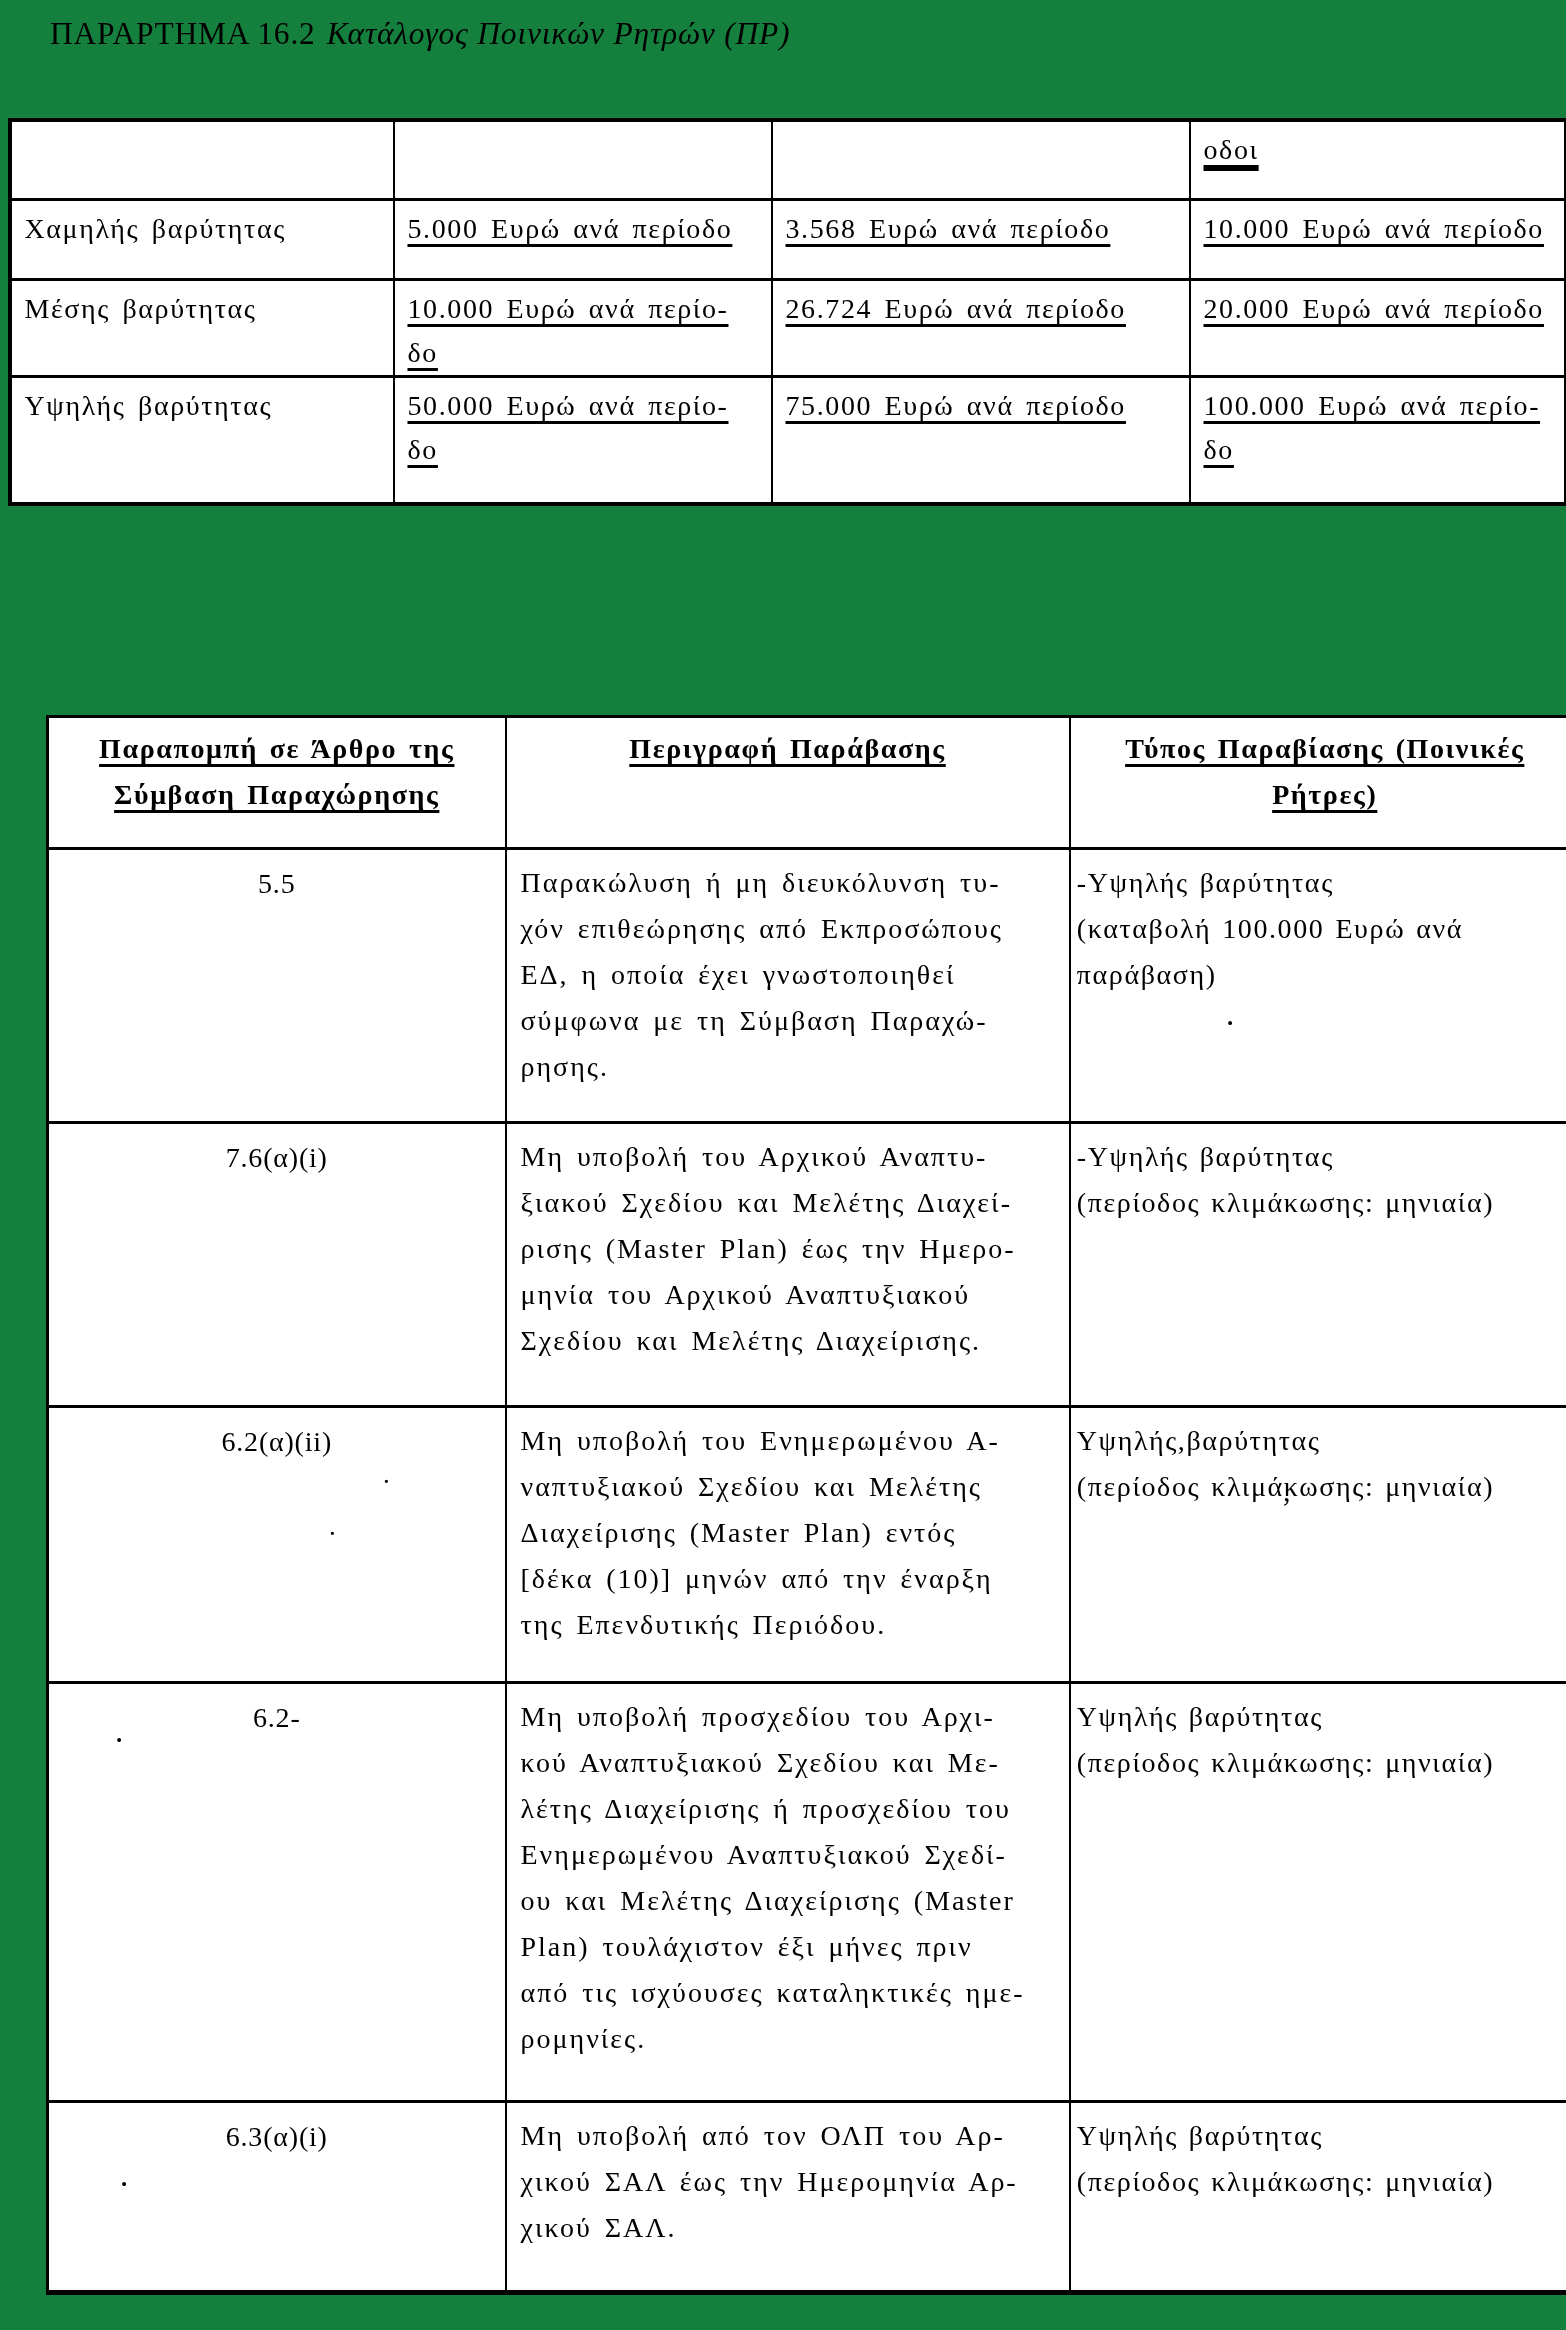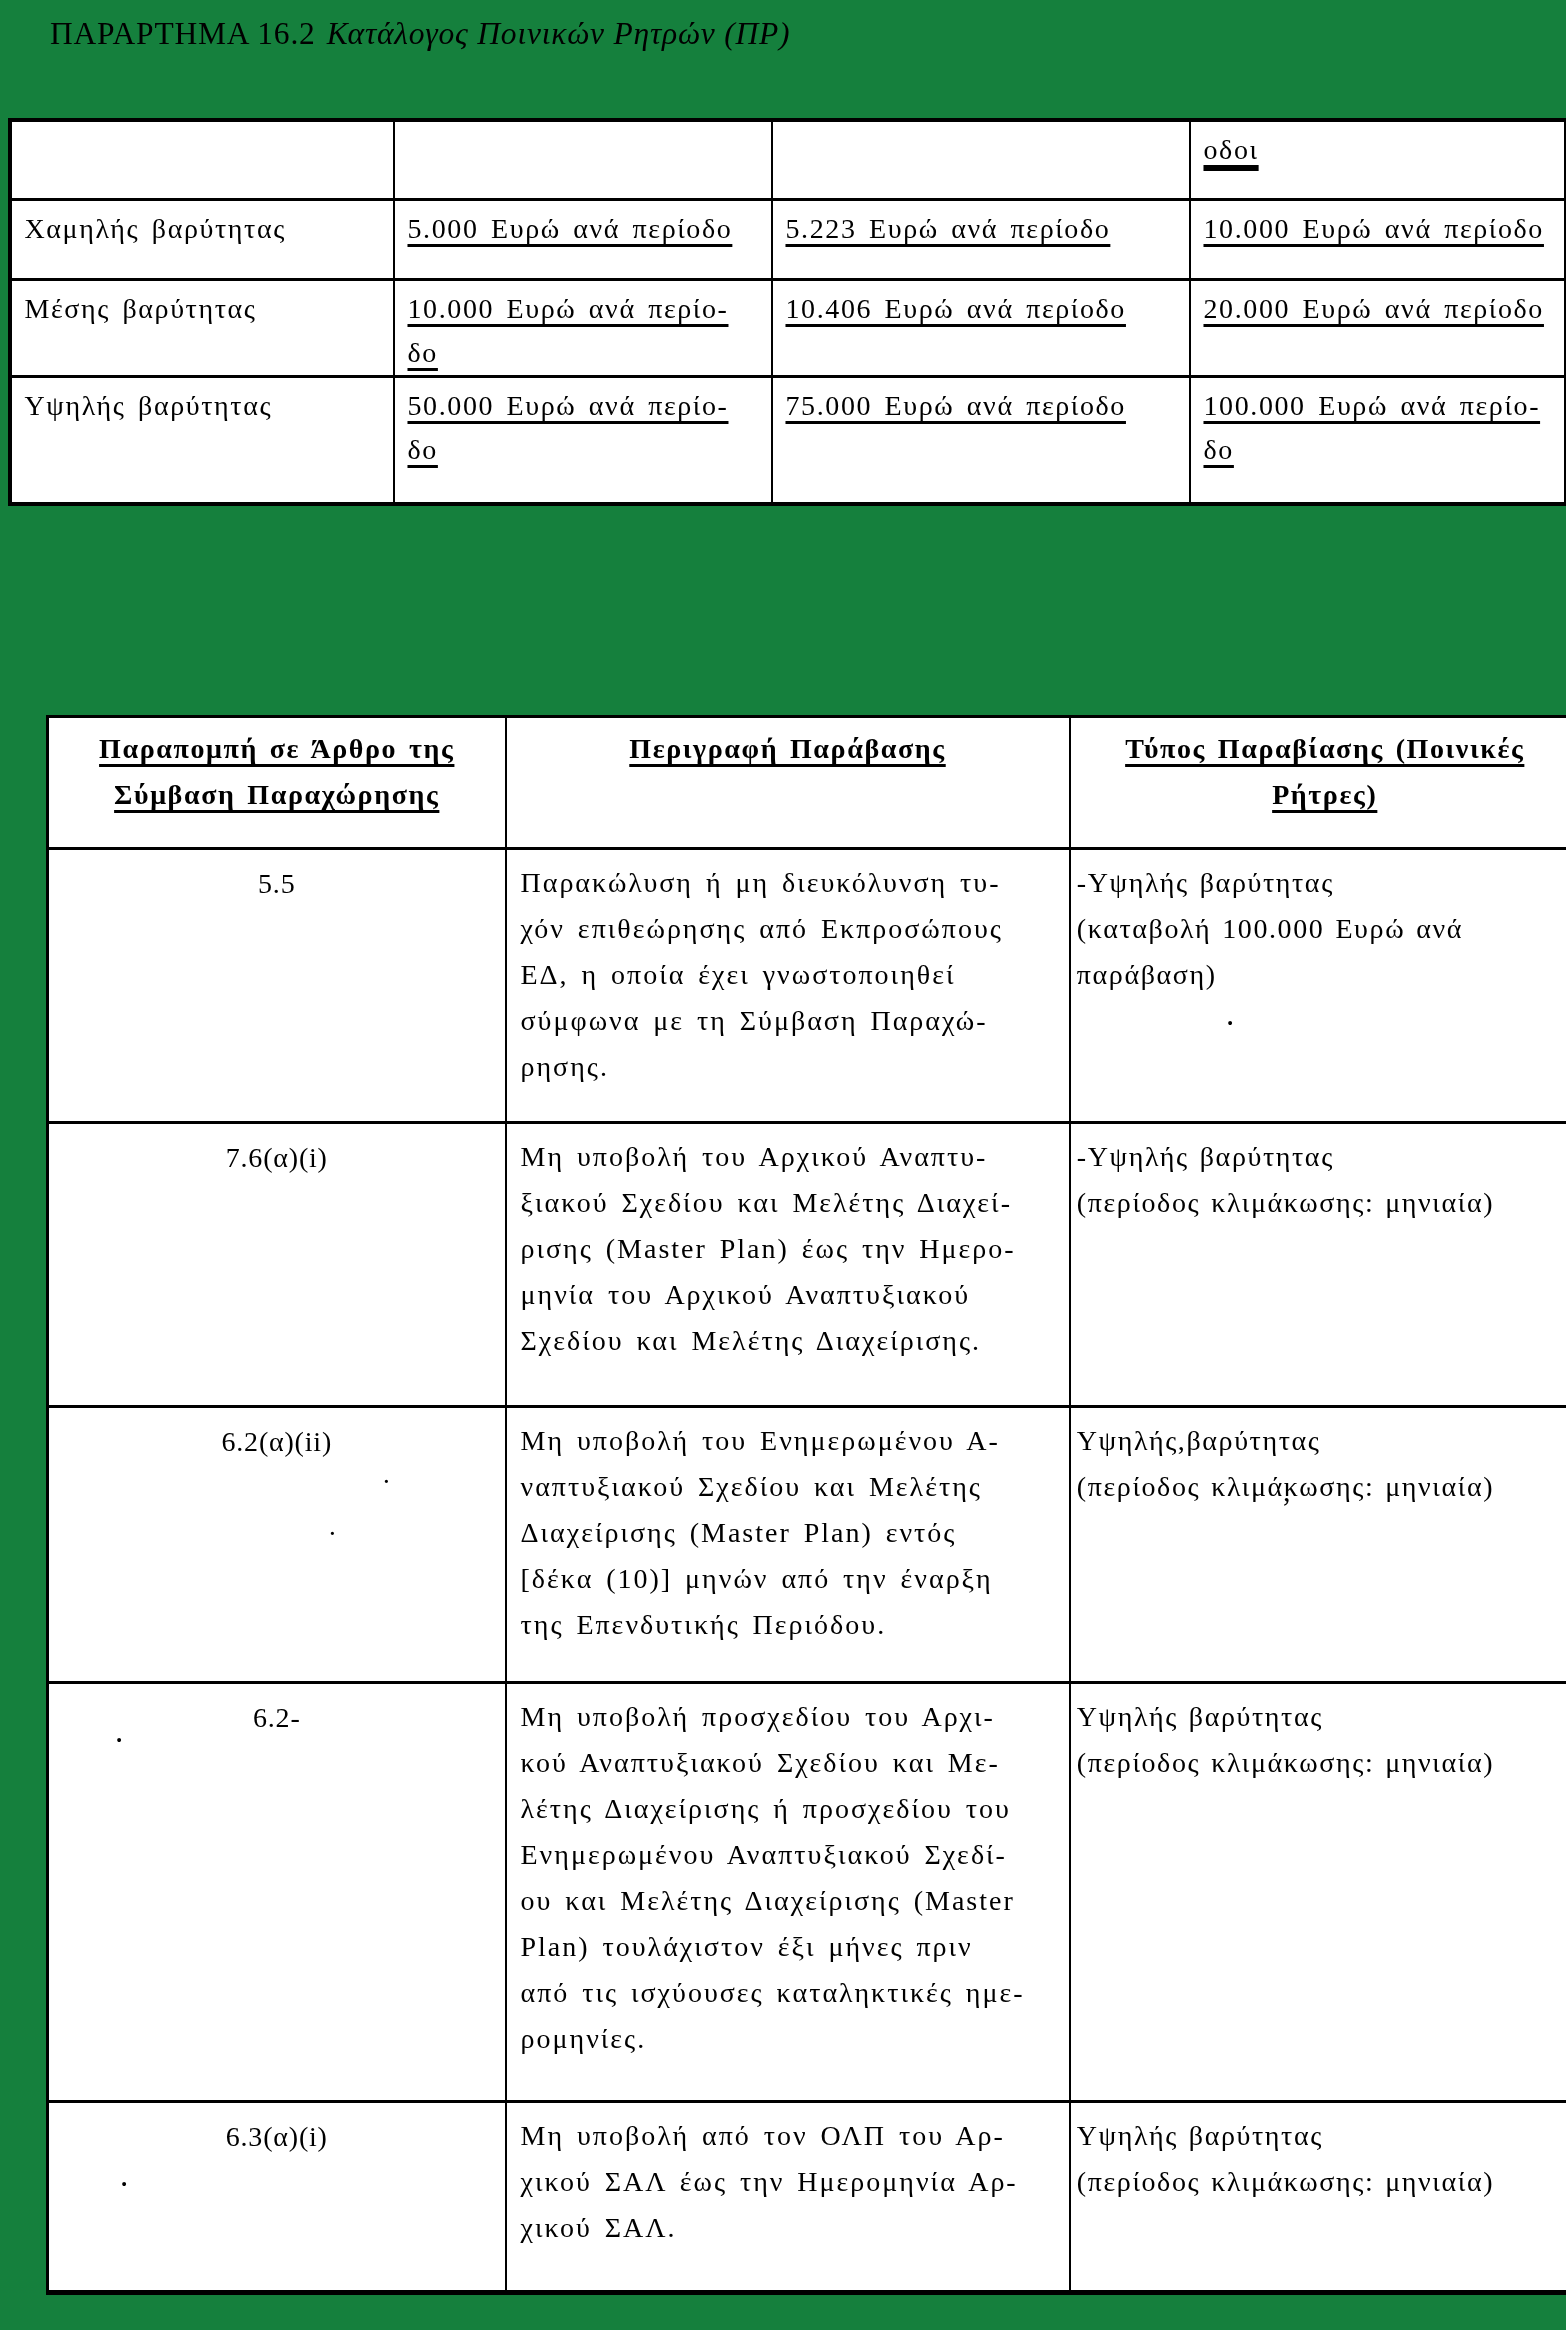--- a/index.html
+++ b/index.html
@@ -107,28 +107,28 @@
     <tbody>
         <tr>
       <td></td>
       <td></td>
       <td></td>
       <td><span class="u u-thick">οδοι</span></td>
     </tr>
     <tr>
       <td>Χαμηλής βαρύτητας</td>
       <td><span class="u">5.000 Ευρώ ανά περίοδο</span></td>
-      <td><span class="u">5.223 Ευρώ ανά περίοδο</span></td>
+      <td><span class="u">3.568 Ευρώ ανά περίοδο</span></td>
       <td><span class="u">10.000 Ευρώ ανά περίοδο</span></td>
     </tr>
     <tr>
       <td>Μέσης βαρύτητας</td>
       <td><span class="u">10.000 Ευρώ ανά περίο-
 δο</span></td>
-      <td><span class="u">10.406 Ευρώ ανά περίοδο</span></td>
+      <td><span class="u">26.724 Ευρώ ανά περίοδο</span></td>
       <td><span class="u">20.000 Ευρώ ανά περίοδο</span></td>
     </tr>
     <tr>
       <td>Υψηλής βαρύτητας</td>
       <td><span class="u">50.000 Ευρώ ανά περίο-
 δο</span></td>
       <td><span class="u">75.000 Ευρώ ανά περίοδο</span></td>
       <td><span class="u">100.000 Ευρώ ανά περίο-
 δο</span></td>
     </tr>

